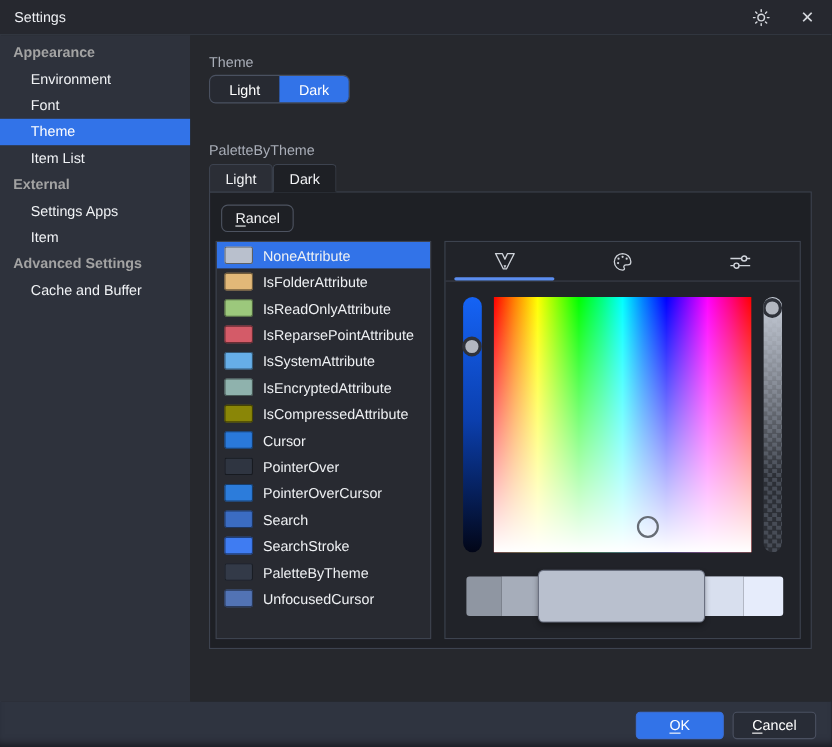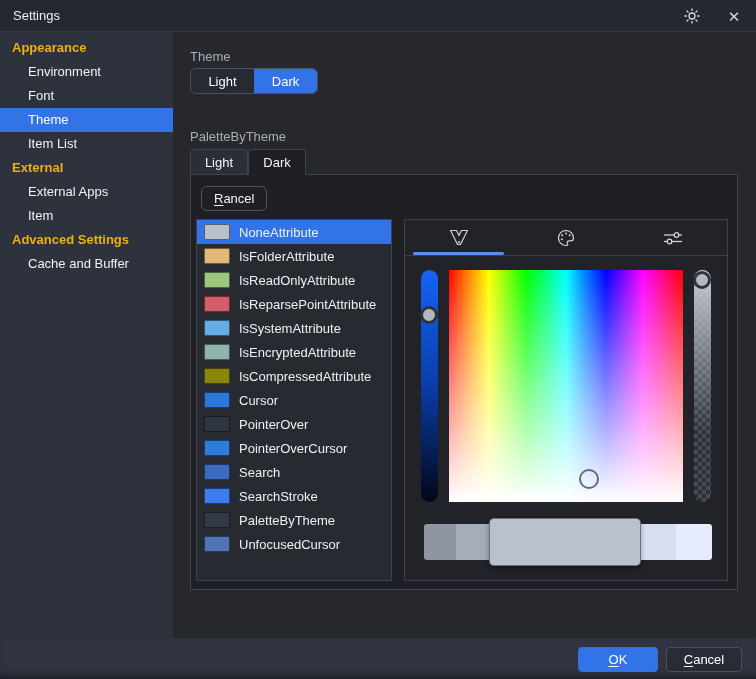--- a/index.html
+++ b/index.html
@@ -15,21 +15,21 @@
   .tb-btn { position:absolute; top:4px; width:24px; height:24px; display:flex;
     align-items:center; justify-content:center; background:transparent; border:none;
     color:#d6d9de; cursor:default; }
   .tb-brightness { right:52px; }
   .tb-close { right:10px; font-size:15px; line-height:1; }
 
   
   .sidebar { position:absolute; left:0; top:32px; width:173px; height:606px;
     background:var(--sidebar-bg); padding-top:4px; }
   .side-row { height:24px; line-height:24px; white-space:nowrap; }
-  .side-header { padding-left:12px; color:#eab308; font-weight:bold; }
+  .side-header { padding-left:12px; color:#a3a3a3; font-weight:bold; }
   .side-item { padding-left:28px; color:#f0f2f5; }
   .side-item.selected { background:var(--accent); color:#fff; }
 
   
   .content { position:absolute; left:173px; top:32px; width:583px; height:606px;
     background:var(--content-bg); }
   .field-label { position:absolute; color:#a9aeb8; }
   .lbl-theme { left:17px; top:17px; }
   .lbl-palette { left:17px; top:97px; }
 
@@ -144,21 +144,21 @@
     </button>
   </div>
 
   <nav class="sidebar">
     <div class="side-row side-header">Appearance</div>
     <div class="side-row side-item">Environment</div>
     <div class="side-row side-item">Font</div>
     <div class="side-row side-item selected">Theme</div>
     <div class="side-row side-item">Item List</div>
     <div class="side-row side-header">External</div>
-    <div class="side-row side-item">External Apps</div>
+    <div class="side-row side-item">Settings Apps</div>
     <div class="side-row side-item">Item</div>
     <div class="side-row side-header">Advanced Settings</div>
     <div class="side-row side-item">Cache and Buffer</div>
   </nav>
 
   <main class="content">
     <div class="field-label lbl-theme">Theme</div>
     <div class="segmented">
       <button class="seg">Light</button>
       <button class="seg active">Dark</button>

